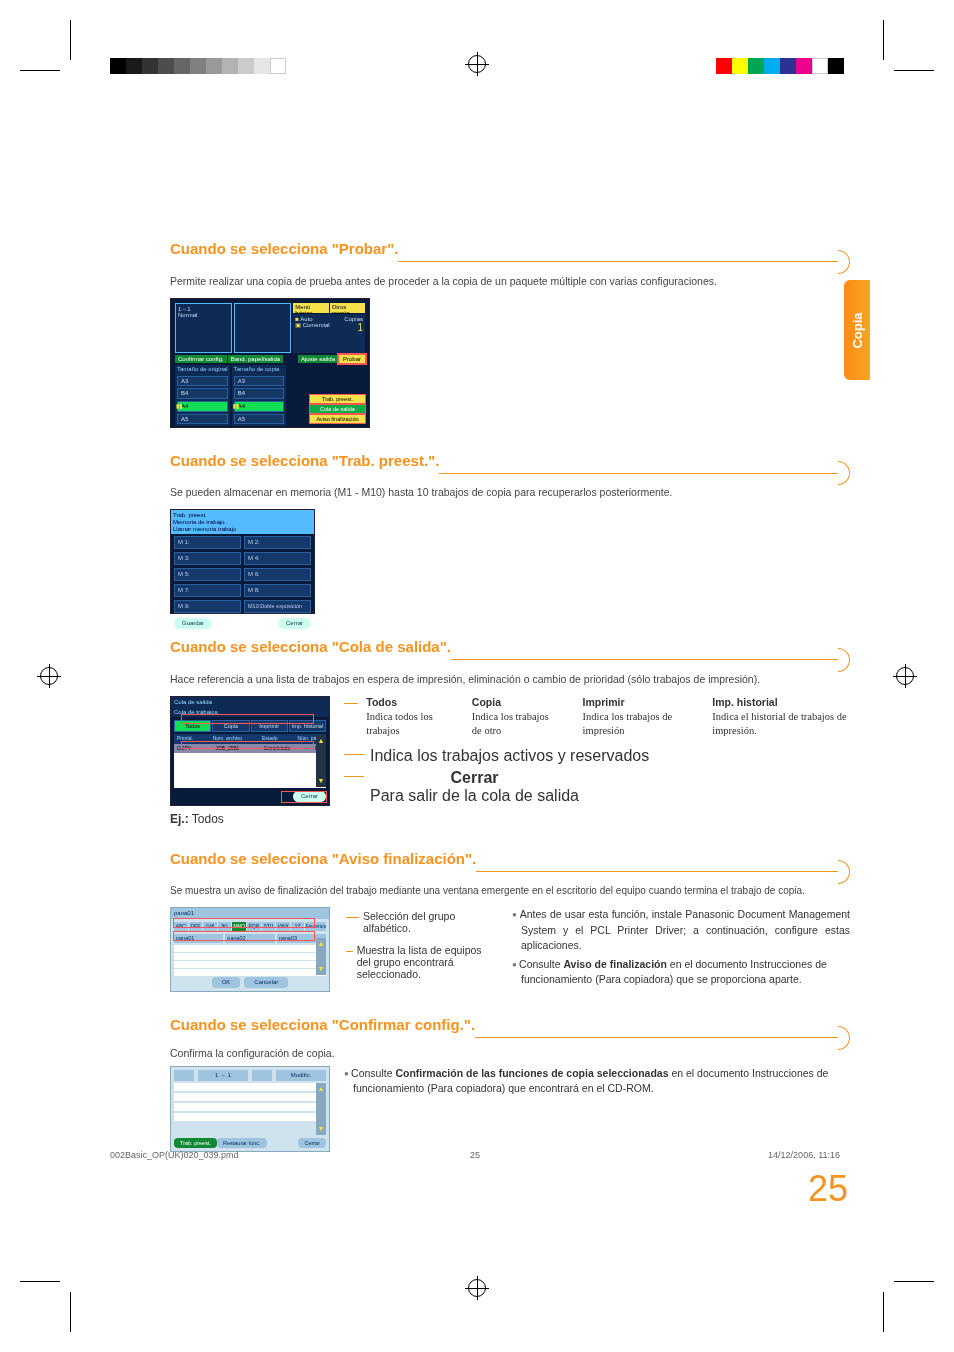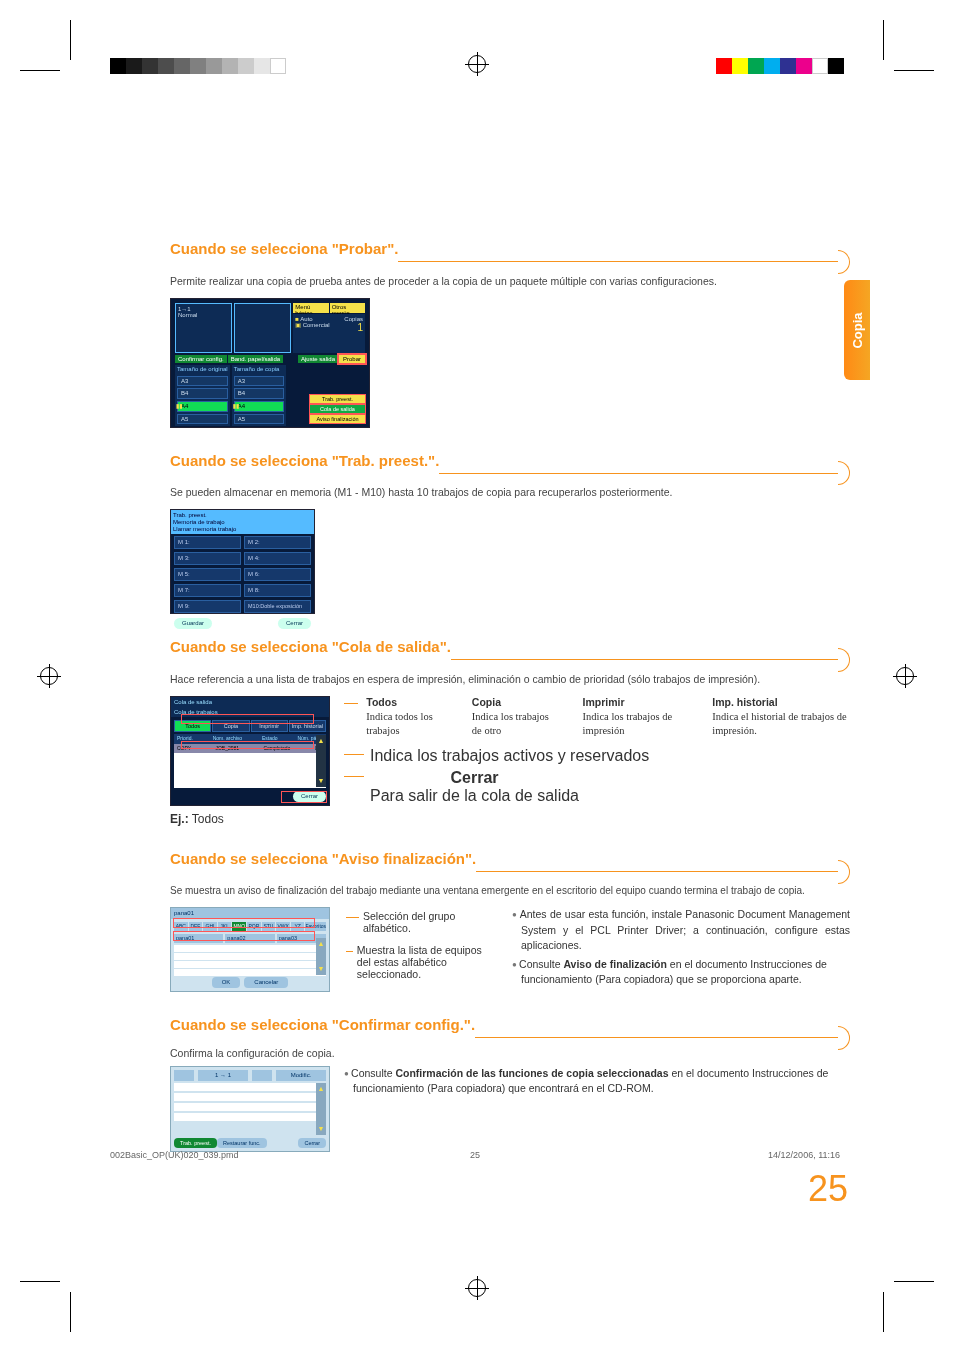--- a/index.html
+++ b/index.html
@@ -453,21 +453,21 @@
           <div class="av-red-tabs"></div>
             <div class="av-red-list"></div>
         </div>
         <div class="aviso-mid">
           <div class="lead-block">
               <div class="lead"></div>
               <div>Selección del grupo alfabético.</div>
             </div>
           <div class="lead-block">
               <div class="lead"></div>
-              <div>Muestra la lista de equipos del estas alfabético seleccionado.</div>
+              <div>Muestra la lista de equipos del grupo encontrará seleccionado.</div>
             </div>
         </div>
         <div class="aviso-right bullets">
           <p style="text-align:justify">Antes de usar esta función, instale Panasonic Document Management System y el PCL Printer Driver; a continuación, configure estas aplicaciones.</p>
           <p><span>Consulte </span><b>Aviso de finalización</b><span> en el documento Instrucciones de funcionamiento (Para copiadora) que se proporciona aparte.</span></p>
         </div>
       </div>
     </div>
 
     <div class="section">

